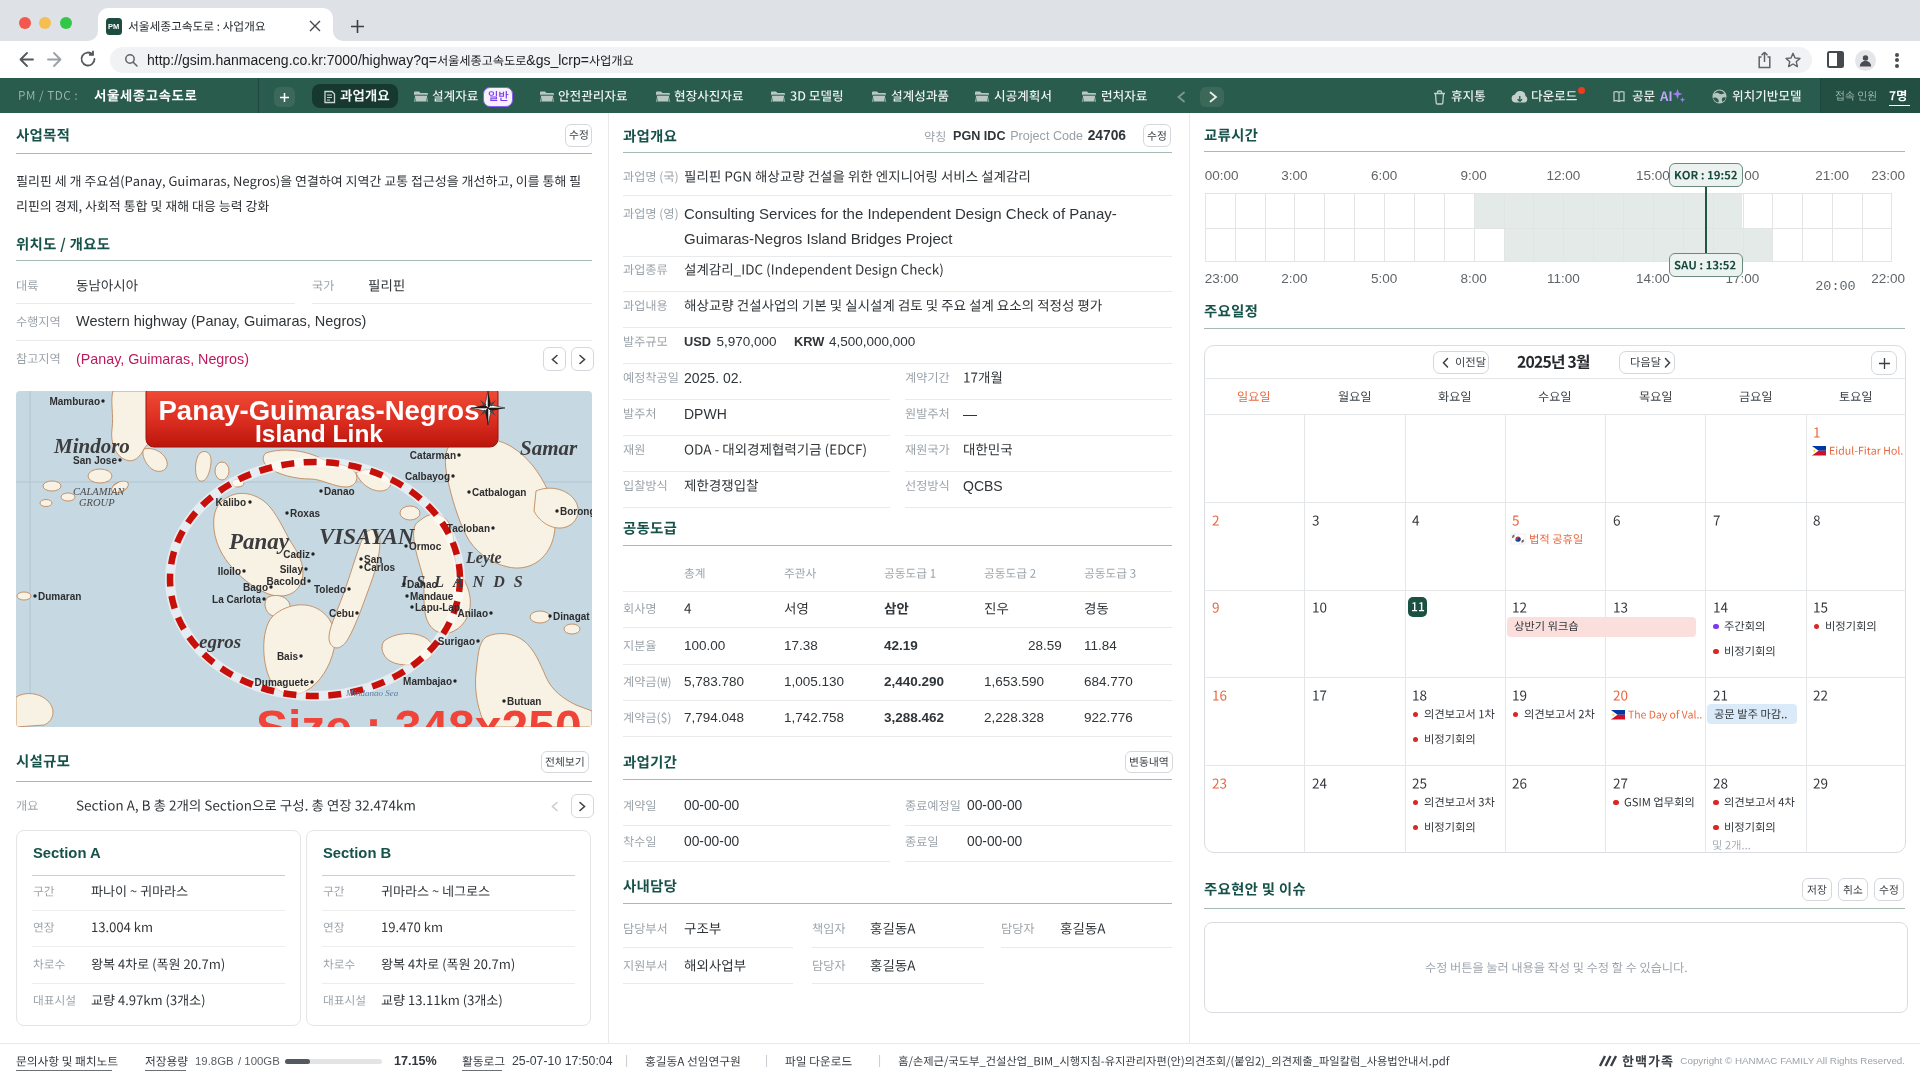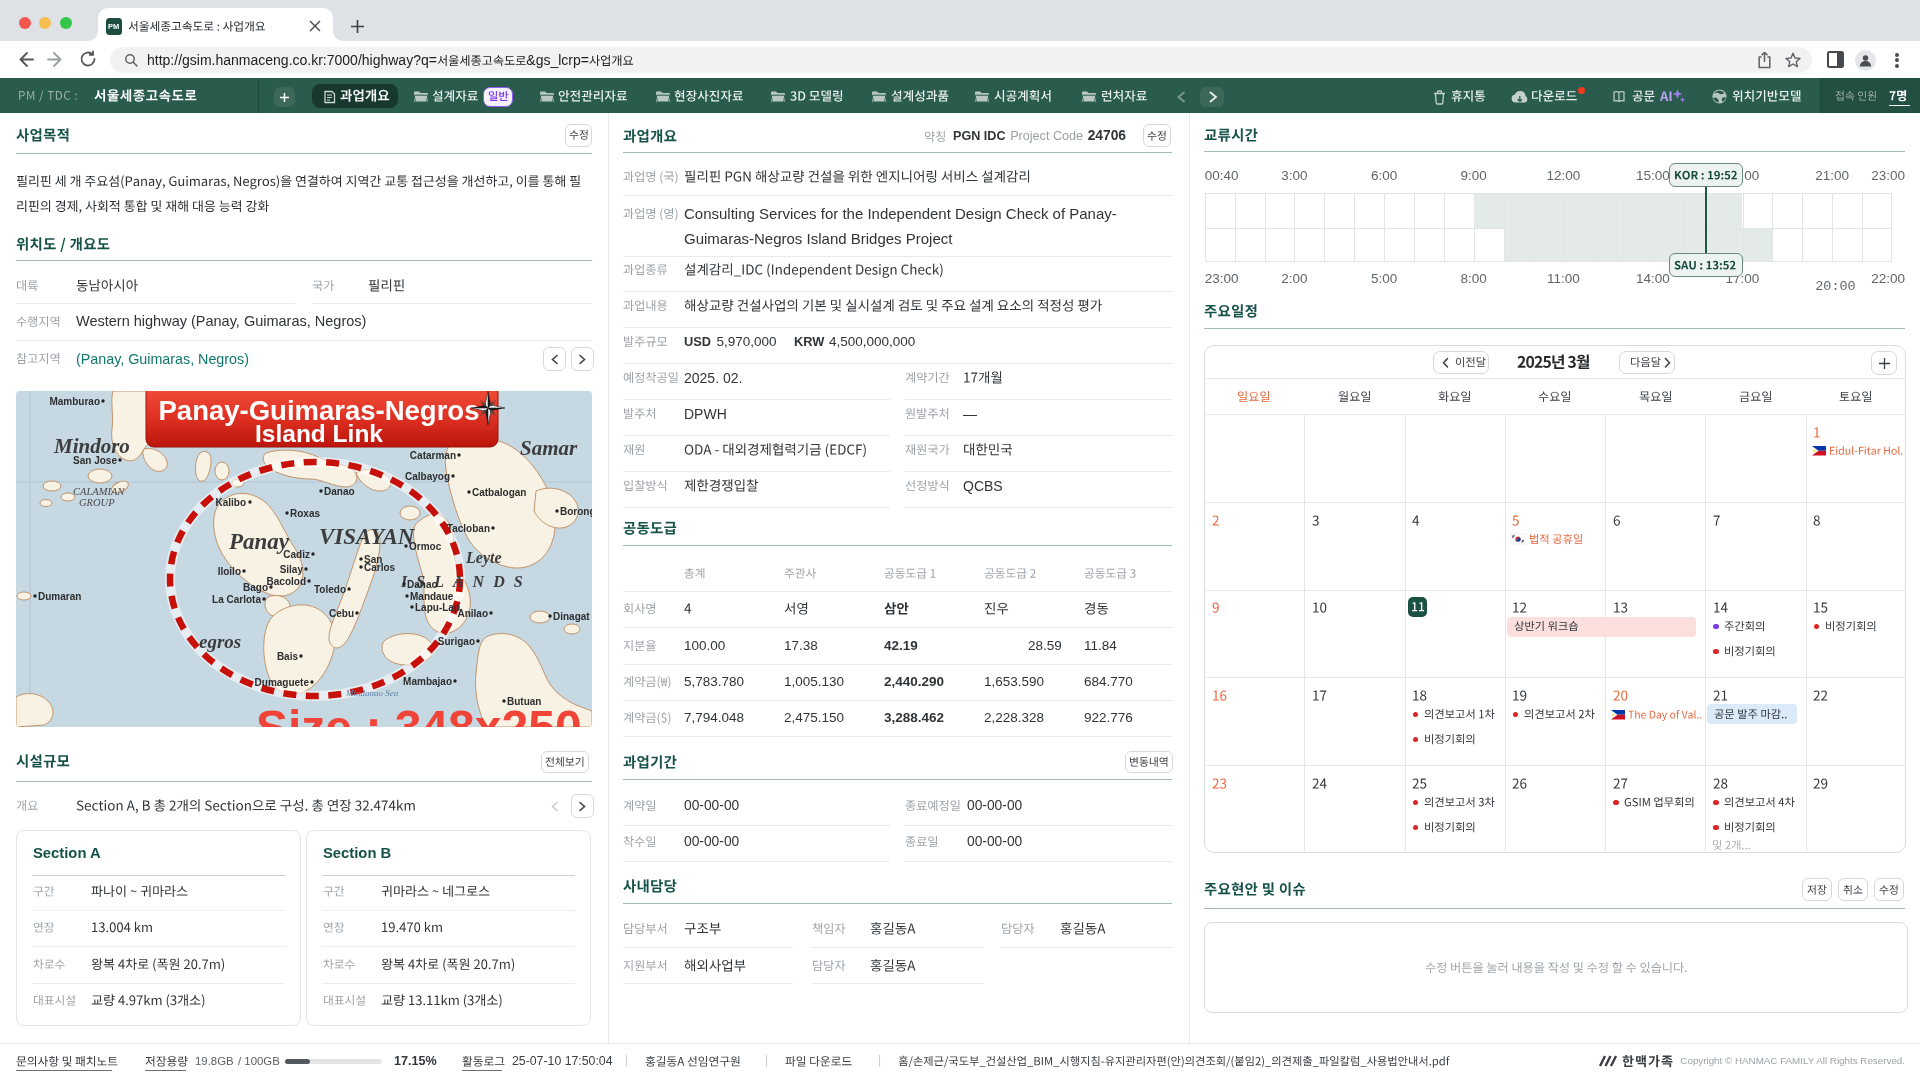--- a/index.html
+++ b/index.html
@@ -819,21 +819,21 @@
 <div style="position:absolute;top:312.4px;font-family:'Liberation Sans',sans-serif;font-size:14.5px;line-height:19.1px;color:#303539;font-weight:400;white-space:pre;left:76.0px;">Western highway (Panay, Guimaras, Negros)</div>
 <div style="position:absolute;left:16.0px;top:340.0px;width:576.0px;height:1px;background:#e9eaec"></div>
 <svg class="k" style="left:16.0px;top:351.2px;width:47.7px;height:16.0px" viewBox="0 0 47.7 16.0">
     <g fill="#99a1a8" transform="translate(0,12.15) scale(0.01215)">
       <use href="#g2n" x="0"></use>
       <use href="#g4" x="920"></use>
       <use href="#g1M" x="1840"></use>
       <use href="#g1N" x="2760"></use>
     </g>
   </svg>
-<div style="position:absolute;top:349.6px;font-family:'Liberation Sans',sans-serif;font-size:14.3px;line-height:18.9px;color:#0f766e;font-weight:400;white-space:pre;left:76.0px;">(Panay, Guimaras, Negros)</div>
+<div style="position:absolute;top:349.6px;font-family:'Liberation Sans',sans-serif;font-size:14.3px;line-height:18.9px;color:#be185d;font-weight:400;white-space:pre;left:76.0px;">(Panay, Guimaras, Negros)</div>
 <div style="position:absolute;left:543.0px;top:347.0px;width:23.0px;height:24.0px;border:1px solid #d4d8dc;border-radius:6px;background:#fff;box-sizing:border-box"></div>
 <svg style="position:absolute;left:550.0px;top:353.5px;width:9.0px;height:11.0px;overflow:visible" viewBox="0 0 9 11">
     <path d="M7 1.5 L2.5 5.5 L7 9.5" stroke="#3f4449" stroke-width="1.6" fill="none" stroke-linecap="round"></path>
   </svg>
 <div style="position:absolute;left:571.0px;top:347.0px;width:23.0px;height:24.0px;border:1px solid #d4d8dc;border-radius:6px;background:#fff;box-sizing:border-box"></div>
 <svg style="position:absolute;left:578.0px;top:353.5px;width:9.0px;height:11.0px;overflow:visible" viewBox="0 0 9 11">
     <path d="M2 1.5 L6.5 5.5 L2 9.5" stroke="#3f4449" stroke-width="1.6" fill="none" stroke-linecap="round"></path>
   </svg>
 <svg style="position:absolute;left:16px;top:391px;width:576px;height:336px;border-radius:4px;overflow:hidden" viewBox="0 0 576 336">
     <rect width="576" height="336" fill="#c6d8e2"></rect>
@@ -1646,21 +1646,21 @@
     <g fill="#99a1a8" transform="translate(0,12.15) scale(0.01215)">
       <use href="#g3i" x="0"></use>
       <use href="#g35" x="920"></use>
       <use href="#g3L" x="1840"></use>
       <use href="#g1r" x="2760"></use>
       <use href="#g46" x="3098"></use>
       <use href="#g1G" x="3653"></use>
     </g>
   </svg>
 <div style="position:absolute;top:709.1px;font-family:'Liberation Sans',sans-serif;font-size:13.5px;line-height:17.8px;color:#303539;font-weight:400;white-space:pre;left:684.0px;">7,794.048</div>
-<div style="position:absolute;top:709.1px;font-family:'Liberation Sans',sans-serif;font-size:13.5px;line-height:17.8px;color:#303539;font-weight:400;white-space:pre;left:784.0px;">2,475.150</div>
+<div style="position:absolute;top:709.1px;font-family:'Liberation Sans',sans-serif;font-size:13.5px;line-height:17.8px;color:#303539;font-weight:400;white-space:pre;left:784.0px;">1,742.758</div>
 <div style="position:absolute;top:709.1px;font-family:'Liberation Sans',sans-serif;font-size:13.5px;line-height:17.8px;color:#303539;font-weight:700;white-space:pre;left:884.0px;">3,288.462</div>
 <div style="position:absolute;top:709.1px;font-family:'Liberation Sans',sans-serif;font-size:13.5px;line-height:17.8px;color:#303539;font-weight:400;white-space:pre;left:984.0px;">2,228.328</div>
 <div style="position:absolute;top:709.1px;font-family:'Liberation Sans',sans-serif;font-size:13.5px;line-height:17.8px;color:#303539;font-weight:400;white-space:pre;left:1084.0px;">922.776</div>
 <div style="position:absolute;left:623.0px;top:736.0px;width:549.0px;height:1px;background:#e9eaec"></div>
 <svg class="k" style="left:623.0px;top:752.7px;width:56.9px;height:19.0px" viewBox="0 0 56.9 19.0">
     <g fill="#17524a" transform="translate(0,14.40) scale(0.01440)">
       <use href="#gs" x="0"></use>
       <use href="#gt" x="941"></use>
       <use href="#g47" x="1882"></use>
       <use href="#g48" x="2822"></use>
@@ -1833,21 +1833,21 @@
 <div style="position:absolute;left:1623.0px;top:193.0px;width:1px;height:69.0px;background:#e2e5e4"></div>
 <div style="position:absolute;left:1652.8px;top:193.0px;width:1px;height:69.0px;background:#e2e5e4"></div>
 <div style="position:absolute;left:1682.7px;top:193.0px;width:1px;height:69.0px;background:#e2e5e4"></div>
 <div style="position:absolute;left:1712.6px;top:193.0px;width:1px;height:69.0px;background:#e2e5e4"></div>
 <div style="position:absolute;left:1742.5px;top:193.0px;width:1px;height:69.0px;background:#e2e5e4"></div>
 <div style="position:absolute;left:1772.3px;top:193.0px;width:1px;height:69.0px;background:#e2e5e4"></div>
 <div style="position:absolute;left:1802.2px;top:193.0px;width:1px;height:69.0px;background:#e2e5e4"></div>
 <div style="position:absolute;left:1832.1px;top:193.0px;width:1px;height:69.0px;background:#e2e5e4"></div>
 <div style="position:absolute;left:1861.9px;top:193.0px;width:1px;height:69.0px;background:#e2e5e4"></div>
 <div style="position:absolute;left:1204.8px;top:227.5px;width:687.0px;height:1px;background:#e2e5e4"></div>
-<div style="position:absolute;top:167.1px;font-family:'Liberation Sans',sans-serif;font-size:13.5px;line-height:17.8px;color:#5f6569;font-weight:400;white-space:pre;left:1204.8px;">00:40</div>
+<div style="position:absolute;top:167.1px;font-family:'Liberation Sans',sans-serif;font-size:13.5px;line-height:17.8px;color:#5f6569;font-weight:400;white-space:pre;left:1204.8px;">00:00</div>
 <div style="position:absolute;top:167.1px;font-family:'Liberation Sans',sans-serif;font-size:13.5px;line-height:17.8px;color:#5f6569;font-weight:400;white-space:pre;left:1281.3px;">3:00</div>
 <div style="position:absolute;top:167.1px;font-family:'Liberation Sans',sans-serif;font-size:13.5px;line-height:17.8px;color:#5f6569;font-weight:400;white-space:pre;left:1370.9px;">6:00</div>
 <div style="position:absolute;top:167.1px;font-family:'Liberation Sans',sans-serif;font-size:13.5px;line-height:17.8px;color:#5f6569;font-weight:400;white-space:pre;left:1460.5px;">9:00</div>
 <div style="position:absolute;top:167.1px;font-family:'Liberation Sans',sans-serif;font-size:13.5px;line-height:17.8px;color:#5f6569;font-weight:400;white-space:pre;left:1546.4px;">12:00</div>
 <div style="position:absolute;top:167.1px;font-family:'Liberation Sans',sans-serif;font-size:13.5px;line-height:17.8px;color:#5f6569;font-weight:400;white-space:pre;left:1636.0px;">15:00</div>
 <div style="position:absolute;top:167.1px;font-family:'Liberation Sans',sans-serif;font-size:13.5px;line-height:17.8px;color:#5f6569;font-weight:400;white-space:pre;left:1725.6px;">18:00</div>
 <div style="position:absolute;top:167.1px;font-family:'Liberation Sans',sans-serif;font-size:13.5px;line-height:17.8px;color:#5f6569;font-weight:400;white-space:pre;left:1815.2px;">21:00</div>
 <div style="position:absolute;top:270.1px;font-family:'Liberation Sans',sans-serif;font-size:13.5px;line-height:17.8px;color:#5f6569;font-weight:400;white-space:pre;left:1204.8px;">23:00</div>
 <div style="position:absolute;top:270.1px;font-family:'Liberation Sans',sans-serif;font-size:13.5px;line-height:17.8px;color:#5f6569;font-weight:400;white-space:pre;left:1281.3px;">2:00</div>
 <div style="position:absolute;top:270.1px;font-family:'Liberation Sans',sans-serif;font-size:13.5px;line-height:17.8px;color:#5f6569;font-weight:400;white-space:pre;left:1370.9px;">5:00</div>

